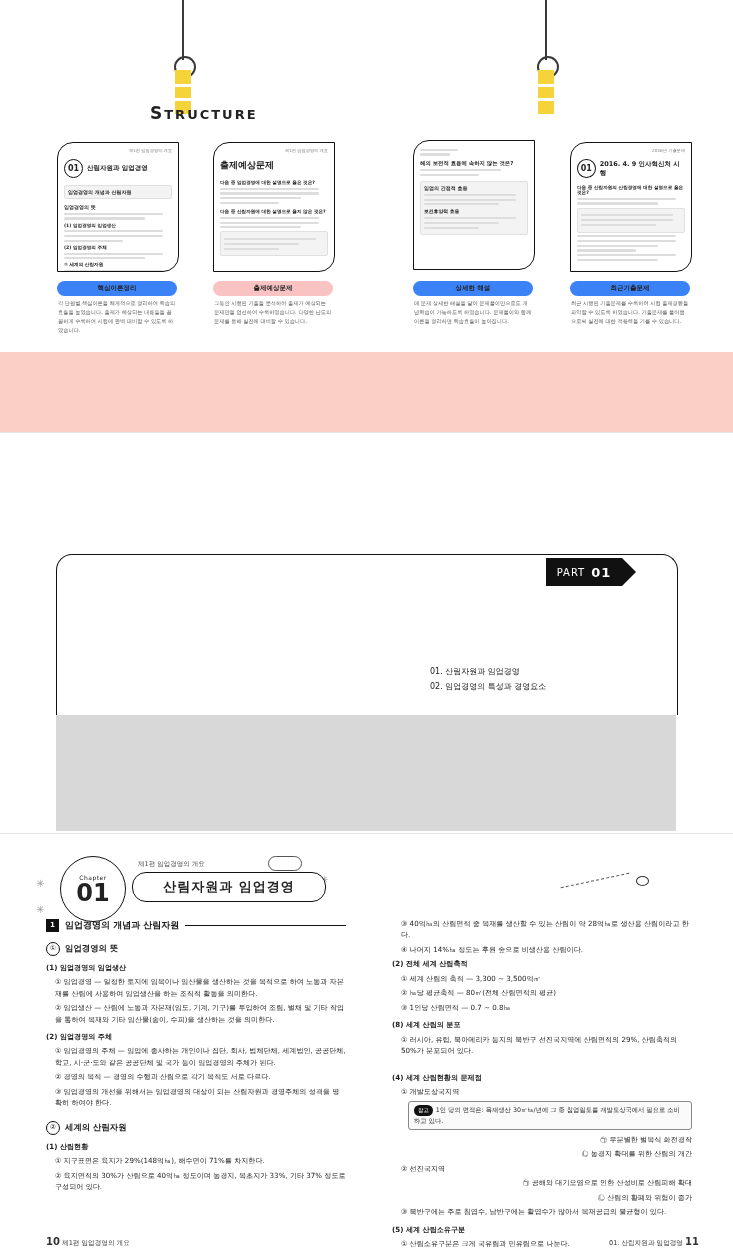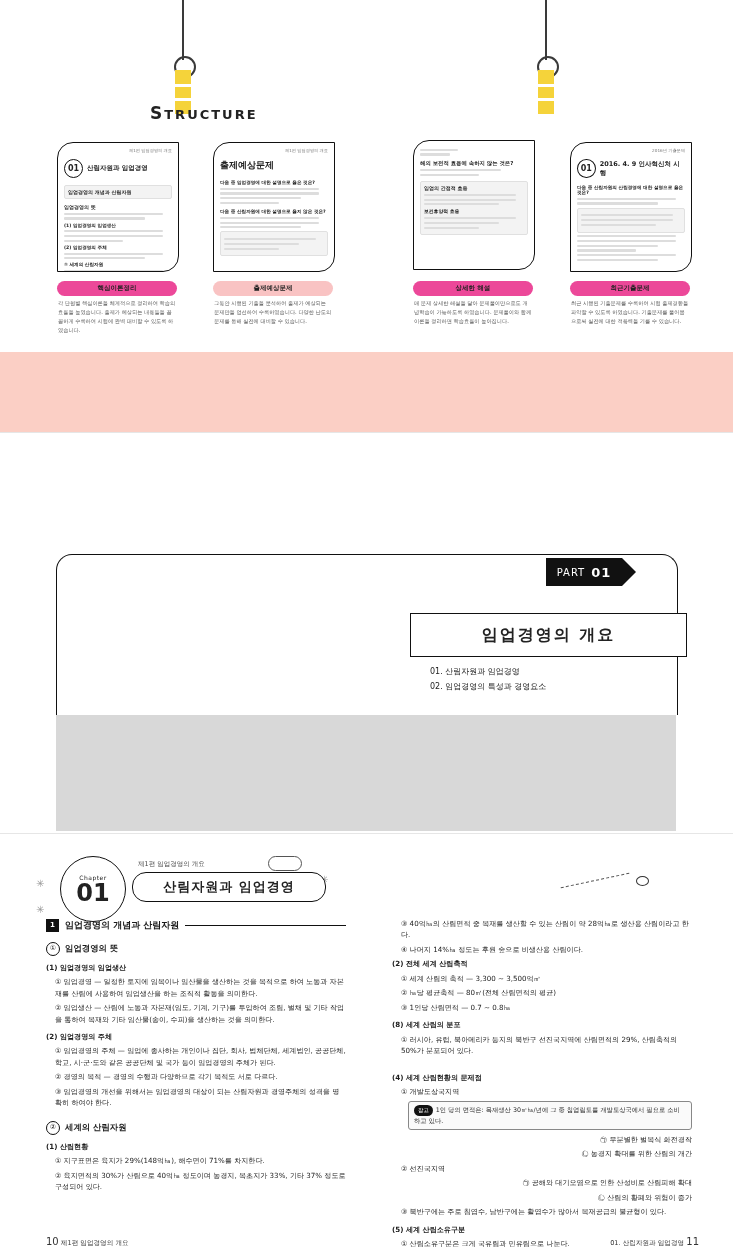--- a/index.html
+++ b/index.html
@@ -20,21 +20,21 @@
   .card{position:absolute;width:120px;height:128px;background:#fff;border:1px solid #111;border-radius:16px 0 16px 0;overflow:hidden;}
   .card .card-in{position:absolute;inset:0;padding:5px 6px;}
   .card-head{display:flex;align-items:center;gap:4px;margin-top:6px;}
   .card-num{width:17px;height:17px;border:1px solid #111;border-radius:50%;font-size:8px;display:flex;align-items:center;justify-content:center;font-weight:bold;}
   .card-head-txt{font-size:6.5px;font-weight:bold;}
   .tiny-top{font-size:4.2px;color:#777;text-align:right;}
   .ln{height:2.2px;background:#ddd;border-radius:1px;margin:2.6px 0;}
   .ln.s{width:55%}.ln.m{width:75%}.ln.l{width:92%}
   .blk{background:#f3f3f3;border:1px solid #e0e0e0;border-radius:2px;padding:3px;margin-top:3px;}
   .cap{position:absolute;width:120px;text-align:center;font-size:6.5px;font-weight:bold;color:#222;padding:3px 0;border-radius:9px;}
-  .cap.y{background:#ec4899;}
+  .cap.y{background:#3b82f6;}
   .cap.p{background:#f9c3c3;}
   .desc{position:absolute;width:118px;font-size:5.2px;line-height:1.7;color:#555;}
 
   .pink-band{position:absolute;left:0;top:352px;width:733px;height:80px;background:#fbcfc5;}
 
   
   #page-part{top:433px;height:400px;border-bottom:1px solid #e6e6e6;}
   .part-shade{position:absolute;left:56px;top:218px;width:620px;height:180px;background:#d8d8d8;}
   .part-frame{position:absolute;left:56px;top:121px;width:620px;height:160px;border:1.6px solid #111;border-radius:16px 16px 0 0;background:#fff;border-bottom:none;}
   .part-tab{position:absolute;left:546px;top:125px;width:76px;height:28px;background:#111;color:#fff;display:flex;align-items:center;justify-content:center;gap:6px;font-size:10px;letter-spacing:1px;}
@@ -67,21 +67,21 @@
   .sub-h{display:flex;align-items:center;gap:5px;margin:9px 0 6px 0;}
   .circ{width:12px;height:12px;border:1.1px solid #111;border-radius:50%;font-size:7px;display:flex;align-items:center;justify-content:center;}
   .sub-h-t{font-size:8.4px;font-weight:bold;}
   .p{margin:0 0 3px 0;}
   .ind{padding-left:9px;}
   .ind2{padding-left:17px;text-align:right;}
   .b{font-weight:bold;}
   .tipbox{margin:3px 0 4px 16px;border:1px solid #888;border-radius:3px;padding:3px 5px;font-size:6.3px;background:#fafafa;}
   .tip-tag{display:inline-block;background:#111;color:#fff;font-size:5.4px;padding:1px 4px;border-radius:6px;margin-right:3px;}
   .folio{position:absolute;bottom:12px;font-size:6.6px;color:#333;}
-  .folio .pg{font-size:10px;font-weight:normal;}
+  .folio .pg{font-size:10px;font-weight:bold;}
   #folio-left{left:46px;}
   #folio-right{right:34px;}
   .sparkle{position:absolute;font-size:10px;color:#9a9a9a;}
 </style>
 </head>
 <body>
 
 <div class="page" id="page-structure">
 
   <div class="hanger" style="left:182px;top:0;"></div>
@@ -201,23 +201,20 @@
 
 <div class="page" id="page-part">
   <div class="part-shade"></div>
   <div class="part-frame"></div>
   <div class="part-tab">
     <span>PART</span>
     <span class="num">01</span>
   </div>
   <div class="part-tab-arrow"></div>
 
-  <div class="part-titlebox">
-    <span>임업경영의 개요</span>
-  </div>
   <div class="part-toc">
     <div>01. 산림자원과 임업경영</div>
     <div>02. 임업경영의 특성과 경영요소</div>
   </div>
 
   <div class="rainbow"></div>
   <div class="cloud" style="left:62px;top:539px;width:36px;height:15px;"></div>
   <div class="hill"></div>
   <div class="dashline" style="left:180px;top:520px;width:64px;transform:rotate(28deg);"></div>
   <div class="dashline" style="left:208px;top:556px;width:54px;transform:rotate(-22deg);"></div>
@@ -256,21 +253,21 @@
       <div class="circ">①</div>
       <div class="sub-h-t">임업경영의 뜻</div>
     </div>
 
     <div class="p b">(1) 임업경영의 임업생산</div>
     <div class="p ind">① 임업경영 — 일정한 토지에 임목이나 임산물을 생산하는 것을 목적으로 하여 노동과 자본재를 산림에 사용하여 임업생산을 하는 조직적 활동을 의미한다.</div>
     <div class="p ind">② 임업생산 — 산림에 노동과 자본재(임도, 기계, 기구)를 투입하여 조림, 벌채 및 기타 작업을 통하여 목재와 기타 임산물(송이, 수피)을 생산하는 것을 의미한다.</div>
 
     <div class="p b" style="margin-top:6px">(2) 임업경영의 주체</div>
     <div class="p ind">① 임업경영의 주체 — 임업에 종사하는 개인이나 집단, 회사, 법체단체, 세계법인, 공공단체, 학교, 시·군·도와 같은 공공단체 및 국가 등이 임업경영의 주체가 된다.</div>
-    <div class="p ind">② 경영의 목적 — 경영의 수행과 다양하므로 각기 목적도 서로 다르다.</div>
+    <div class="p ind">② 경영의 목적 — 경영의 수행과 산림으로 각기 목적도 서로 다르다.</div>
     <div class="p ind">③ 임업경영의 개선을 위해서는 임업경영의 대상이 되는 산림자원과 경영주체의 성격을 명확히 하여야 한다.</div>
 
     <div class="sub-h" style="margin-top:12px">
       <div class="circ">②</div>
       <div class="sub-h-t">세계의 산림자원</div>
     </div>
 
     <div class="p b">(1) 산림현황</div>
     <div class="p ind">① 지구표면은 육지가 29%(148억㏊), 해수면이 71%를 차지한다.</div>
     <div class="p ind">② 육지면적의 30%가 산림으로 40억㏊ 정도이며 농경지, 목초지가 33%, 기타 37% 정도로 구성되어 있다.</div>

